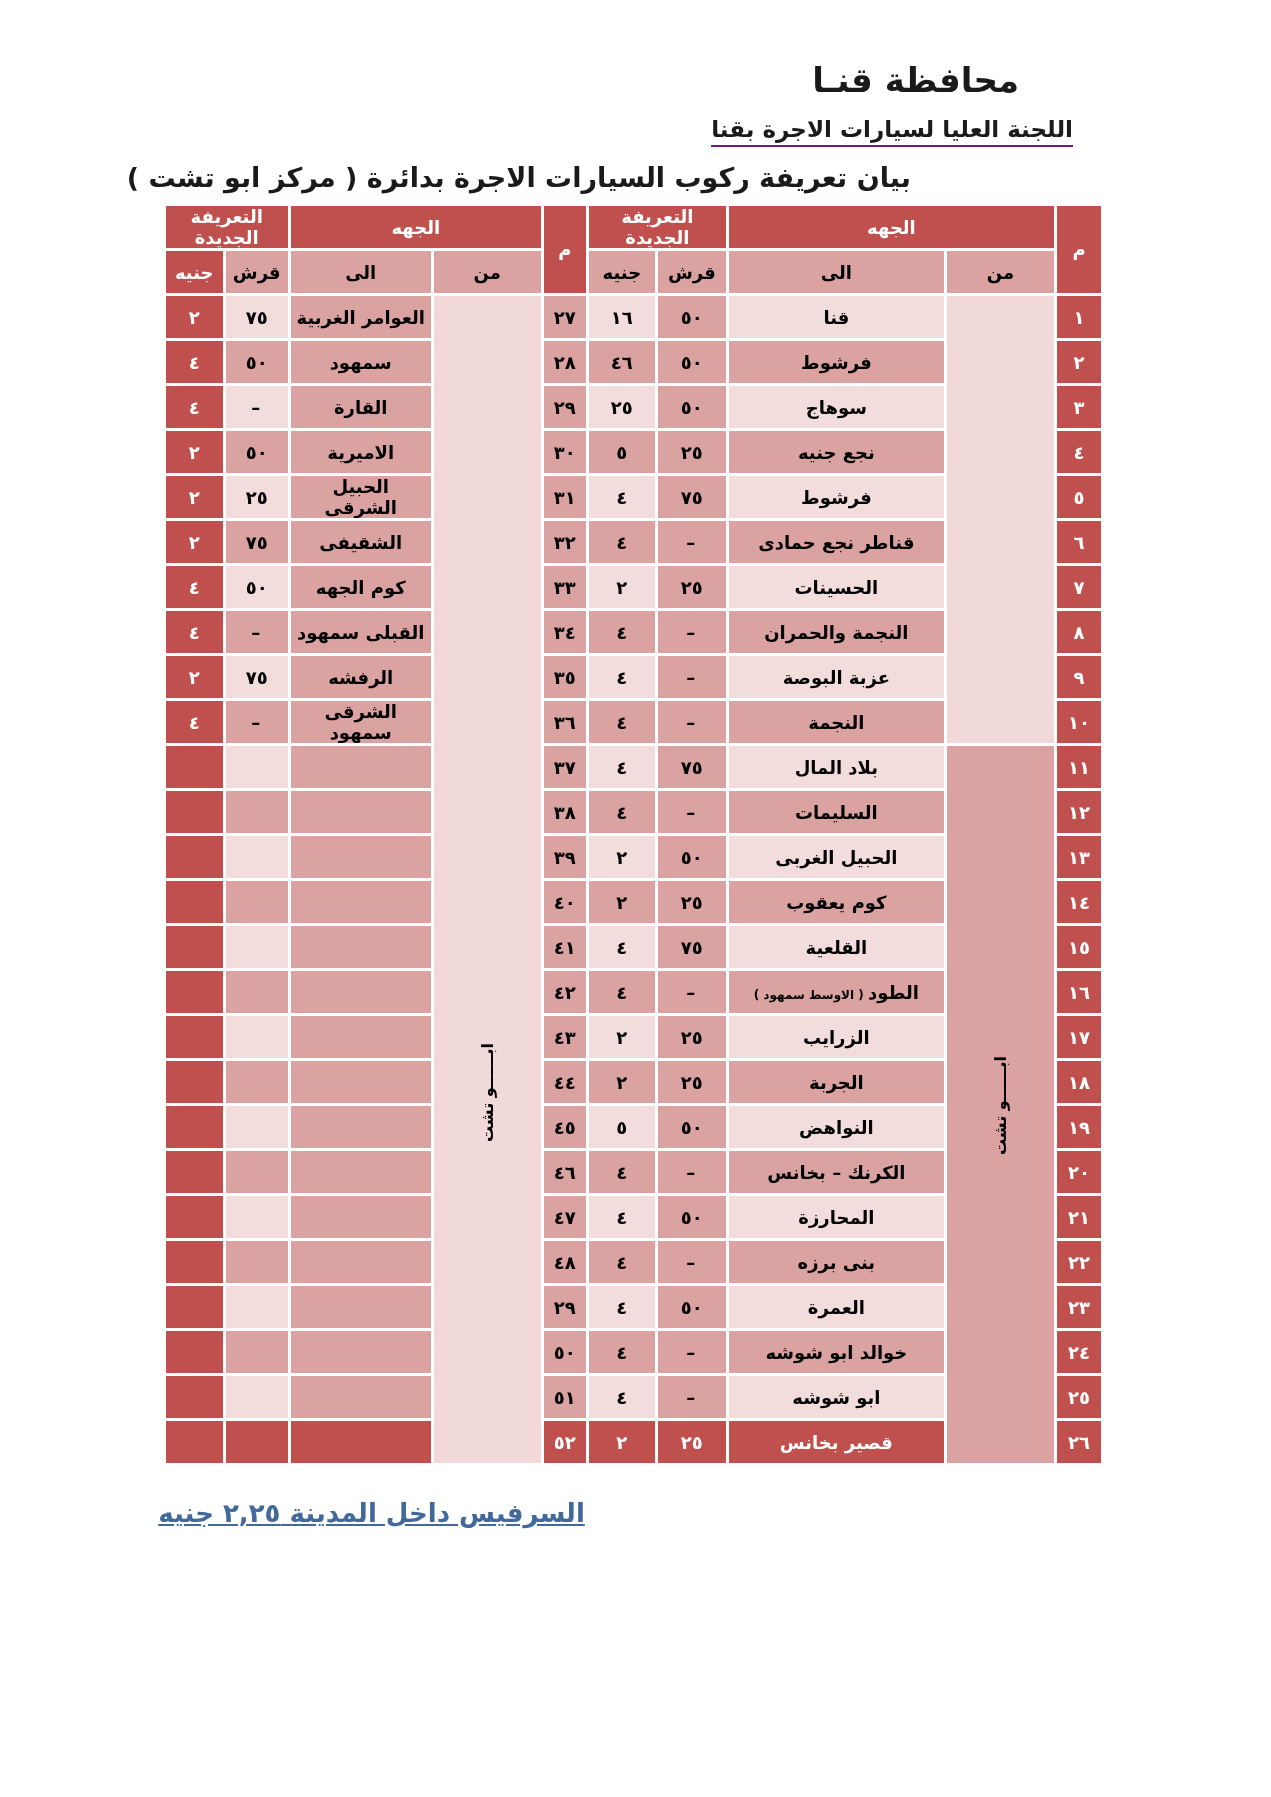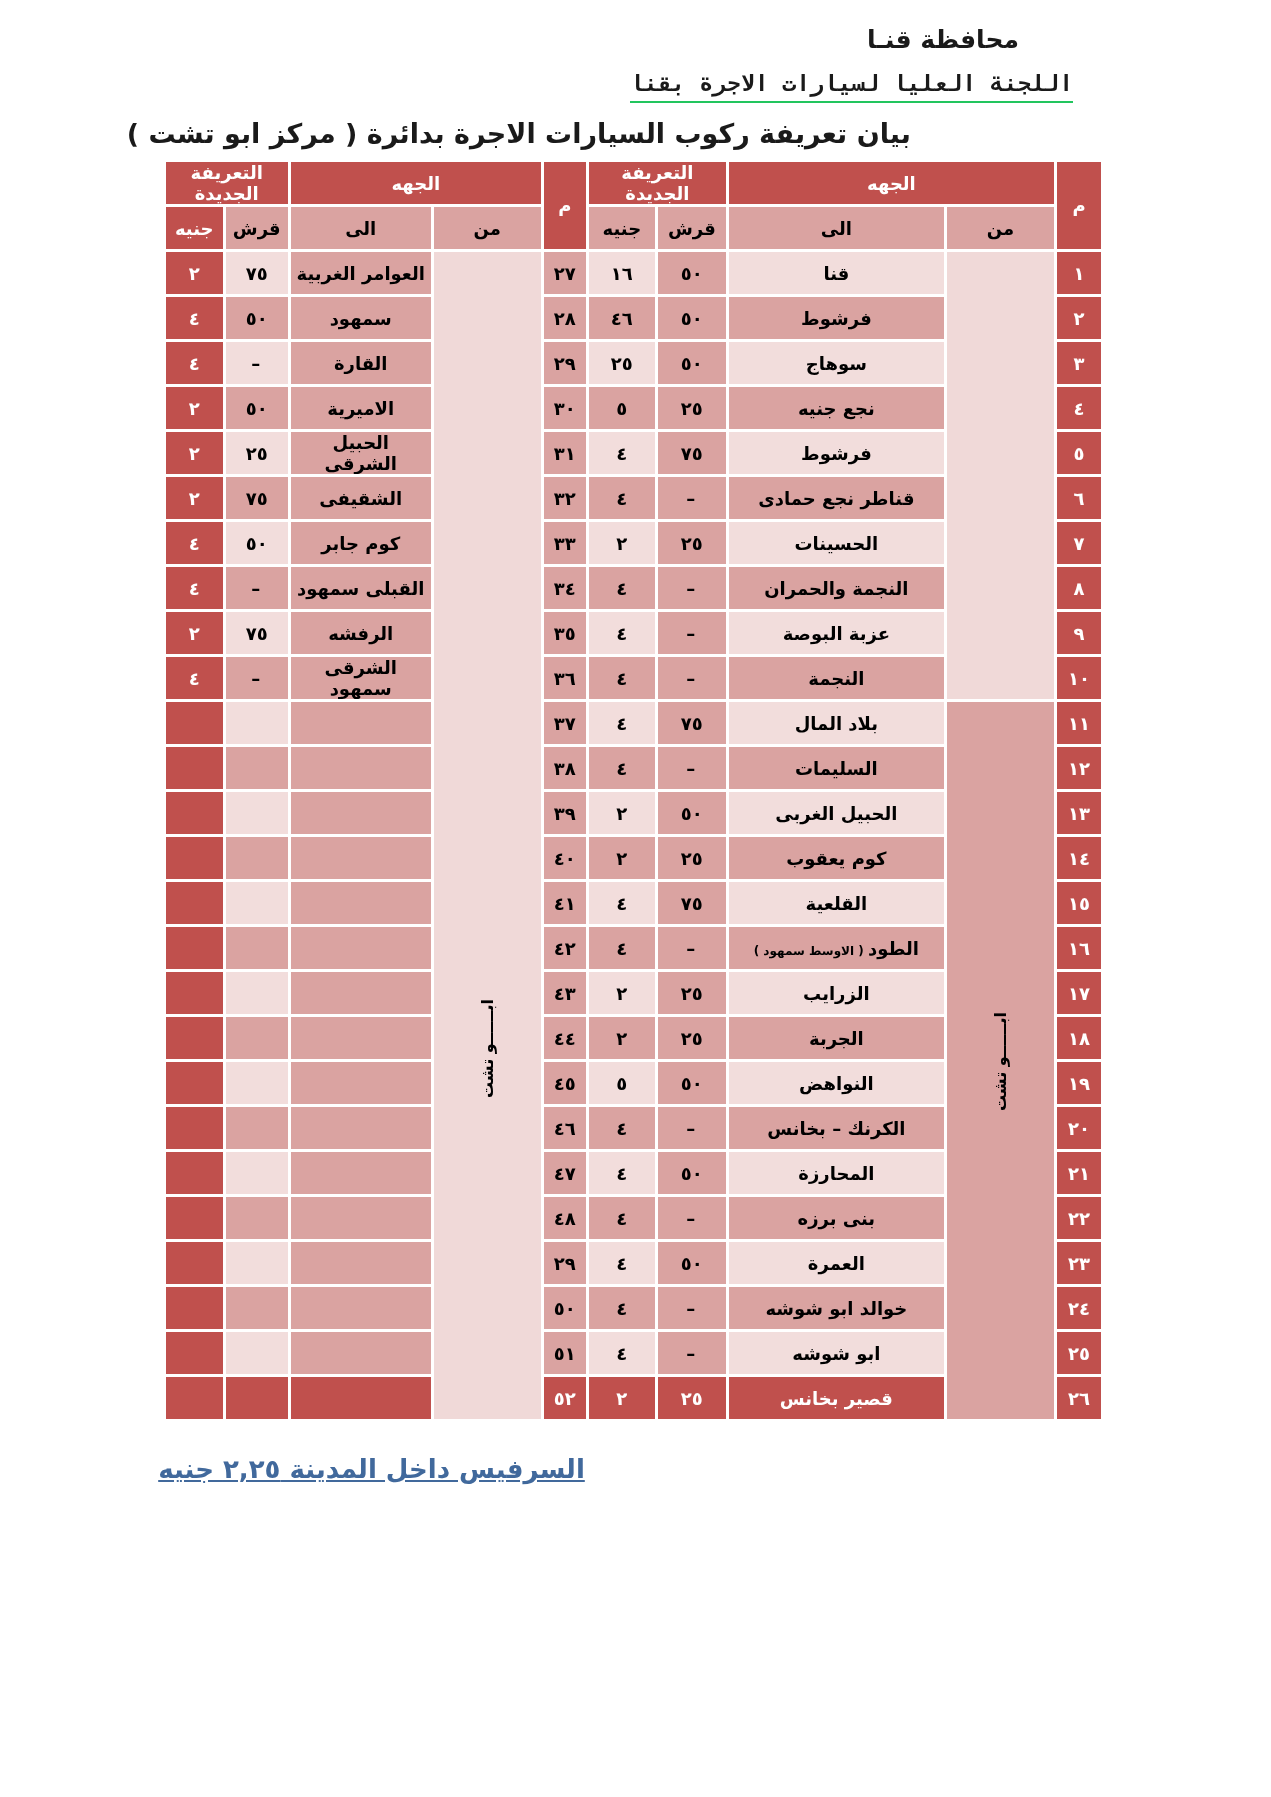--- a/index.html
+++ b/index.html
@@ -3,23 +3,23 @@
 <meta charset="utf-8">
 <style>
   :root{
     --dark:#c0504d; --medium:#daa3a1; --light:#f2dddc;
     --from-light:#f0d9d8; --footer-blue:#41699c; --ink:#1a1a1a;
   }
   *{box-sizing:border-box;}
   html,body{margin:0;padding:0;background:#ffffff;}
   body{font-family:"DejaVu Sans",sans-serif;color:var(--ink);}
   .page{width:1271px;height:1797px;background:#fff;direction:rtl;overflow:hidden;}
-  .hdr1{padding:25px 252px 0 0;font-size:25px;font-weight:bold;text-align:right;}
+  .hdr1{padding:25px 252px 0 0;font-size:34px;font-weight:bold;text-align:right;margin-top:35px;}
   .hdr2{padding:16px 198px 0 0;font-size:23px;font-weight:bold;text-align:right;}
-  .hdr2 span{border-bottom:2px solid #22c55e;padding-bottom:3px;font-family:Liberation Mono, monospace;}
+  .hdr2 span{border-bottom:2px solid #701a75;padding-bottom:3px;}
   .doc-title{padding:20px 360px 0 0;font-size:27px;font-weight:bold;text-align:right;}
   table.fares{border-collapse:separate;border-spacing:3px;table-layout:fixed;
     margin:10px 167px 0 0;}
   table.fares td,table.fares th{height:42px;padding:0 4px;text-align:center;vertical-align:middle;
     font-weight:bold;font-size:18px;overflow:hidden;}
   .c-dark{background:var(--dark);color:#fff;}
   .c-med{background:var(--medium);color:#000;}
   .c-light{background:var(--light);color:#000;}
   .c-from-light{background:var(--from-light);}
   .c-from-med{background:var(--medium);}
@@ -141,21 +141,21 @@
           <td class="c-med">الشقيفى</td>
           <td class="c-med num">٧٥</td>
           <td class="c-dark num">٢</td>
         </tr>
         <tr>
           <td class="c-dark num">٧</td>
           <td class="c-light">الحسينات</td>
           <td class="c-med num">٢٥</td>
           <td class="c-light num">٢</td>
           <td class="c-med num">٣٣</td>
-          <td class="c-med">كوم جابر</td>
+          <td class="c-med">كوم الجهه</td>
           <td class="c-light num">٥٠</td>
           <td class="c-dark num">٤</td>
         </tr>
         <tr>
           <td class="c-dark num">٨</td>
           <td class="c-med">النجمة والحمران</td>
           <td class="c-med num">–</td>
           <td class="c-med num">٤</td>
           <td class="c-med num">٣٤</td>
           <td class="c-med">القبلى سمهود</td>

